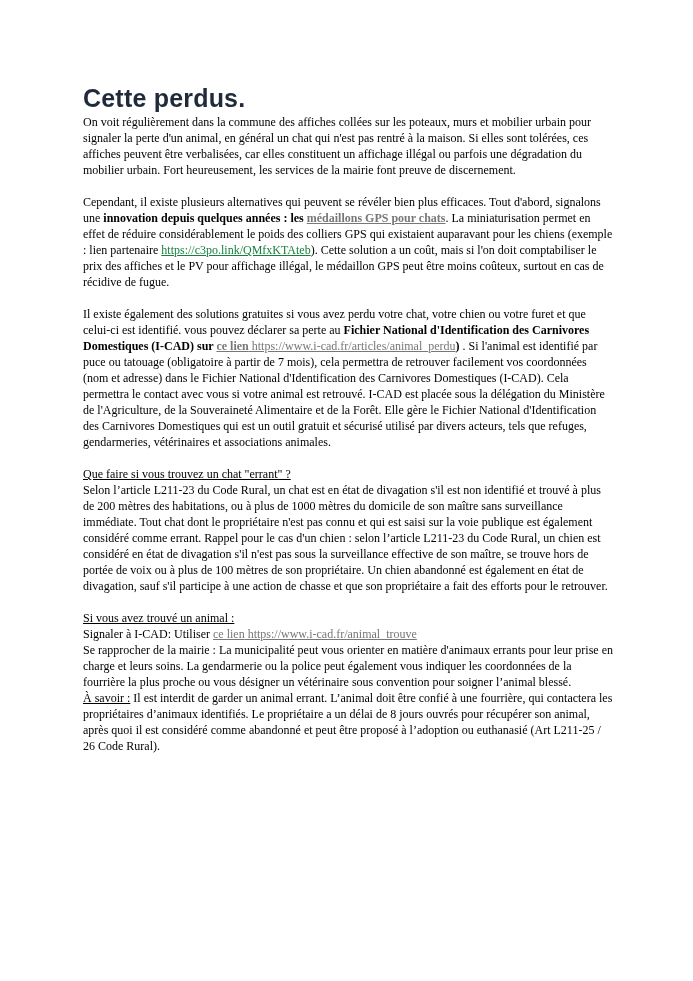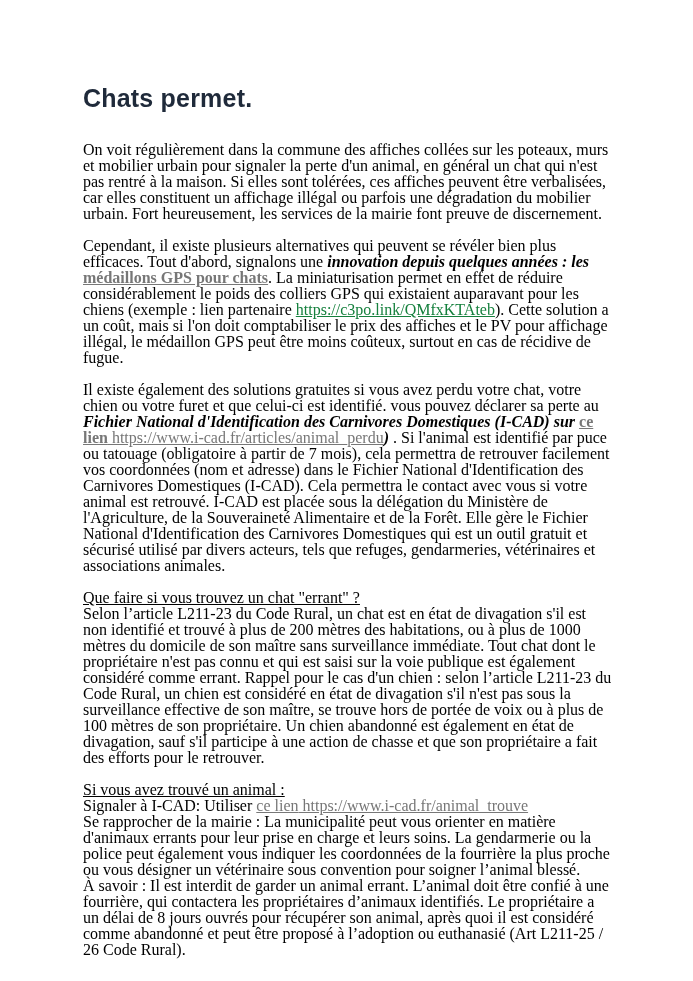--- a/index.html
+++ b/index.html
@@ -5,36 +5,35 @@
   html, body { margin: 0; padding: 0; background: #ffffff; }
   body { width: 693px; height: 981px; position: relative; overflow: hidden; }
   .page { position: absolute; left: 83px; top: 82px; width: 530px; }
   h1 {
     font-family: "Liberation Sans", sans-serif;
     font-weight: bold; font-size: 25px; color: #1f2a3a;
     margin: 0; line-height: 32px; letter-spacing: 0.2px;
   }
   .body-text {
     font-family: "Liberation Serif", serif;
-    font-size: 16px; line-height: 16px; color: #000;
-    margin-top: 28px;
+    font-size: 12px; line-height: 16px; color: #000;
   }
   p { margin: 0 0 16px 0; }
   .link-grey { color: #777777; text-decoration: underline; }
   .link-blue { color: #15803d; text-decoration: underline; }
   .link-grey-plain { color: #777777; }
-  b { font-weight: bold; font-style: italic; }
+  b { font-weight: bold; }
   .heading-u { font-weight: normal; text-decoration: underline; }
-  .u { }
+  .u { text-decoration: underline; }
 </style>
 </head>
 <body>
 
 <div class="page">
-  <h1>Chats permet.</h1>
+  <h1>Cette perdus.</h1>
 
   <div class="body-text">
     <p>On voit régulièrement dans la commune des affiches collées sur les poteaux, murs et mobilier urbain pour signaler la perte d'un animal, en général un chat qui n'est pas rentré à la maison. Si elles sont tolérées, ces affiches peuvent être verbalisées, car elles constituent un affichage illégal ou parfois une dégradation du mobilier urbain. Fort heureusement, les services de la mairie font preuve de discernement.</p>
 
     <p><span>Cependant, il existe plusieurs alternatives qui peuvent se révéler bien plus efficaces. Tout d'abord, signalons une </span><b>innovation depuis quelques années : les </b><a class="link-grey" style="font-weight:bold">médaillons GPS pour chats</a><span>. La miniaturisation permet en effet de réduire considérablement le poids des colliers GPS qui existaient auparavant pour les chiens (exemple : lien partenaire </span><a class="link-blue">https://c3po.link/QMfxKTAteb</a><span>). Cette solution a un coût, mais si l'on doit comptabiliser le prix des affiches et le PV pour affichage illégal, le médaillon GPS peut être moins coûteux, surtout en cas de récidive de fugue.</span></p>
 
     <p><span>Il existe également des solutions gratuites si vous avez perdu votre chat, votre chien ou votre furet et que celui-ci est identifié. vous pouvez déclarer sa perte au </span><b>Fichier National d'Identification des Carnivores Domestiques (I-CAD) sur </b><a class="link-grey" style="font-weight:bold">ce lien</a><a class="link-grey-plain" style="text-decoration:underline"> https://www.i-cad.fr/articles/animal_perdu</a><b>)</b><span> . Si l'animal est identifié par puce ou tatouage (obligatoire à partir de 7 mois), cela permettra de retrouver facilement vos coordonnées (nom et adresse) dans le Fichier National d'Identification des Carnivores Domestiques (I-CAD). Cela permettra le contact avec vous si votre animal est retrouvé. I-CAD est placée sous la délégation du Ministère de l'Agriculture, de la Souveraineté Alimentaire et de la Forêt. Elle gère le Fichier National d'Identification des Carnivores Domestiques qui est un outil gratuit et sécurisé utilisé par divers acteurs, tels que refuges, gendarmeries, vétérinaires et associations animales.</span></p>
 
     <p><span class="heading-u">Que faire si vous trouvez un chat "errant" ?</span><br><span>Selon l’article L211-23 du Code Rural, un chat est en état de divagation s'il est non identifié et trouvé à plus de 200 mètres des habitations, ou à plus de 1000 mètres du domicile de son maître sans surveillance immédiate. Tout chat dont le propriétaire n'est pas connu et qui est saisi sur la voie publique est également considéré comme errant. Rappel pour le cas d'un chien : selon l’article L211-23 du Code Rural, un chien est considéré en état de divagation s'il n'est pas sous la surveillance effective de son maître, se trouve hors de portée de voix ou à plus de 100 mètres de son propriétaire. Un chien abandonné est également en état de divagation, sauf s'il participe à une action de chasse et que son propriétaire a fait des efforts pour le retrouver.</span></p>
 

